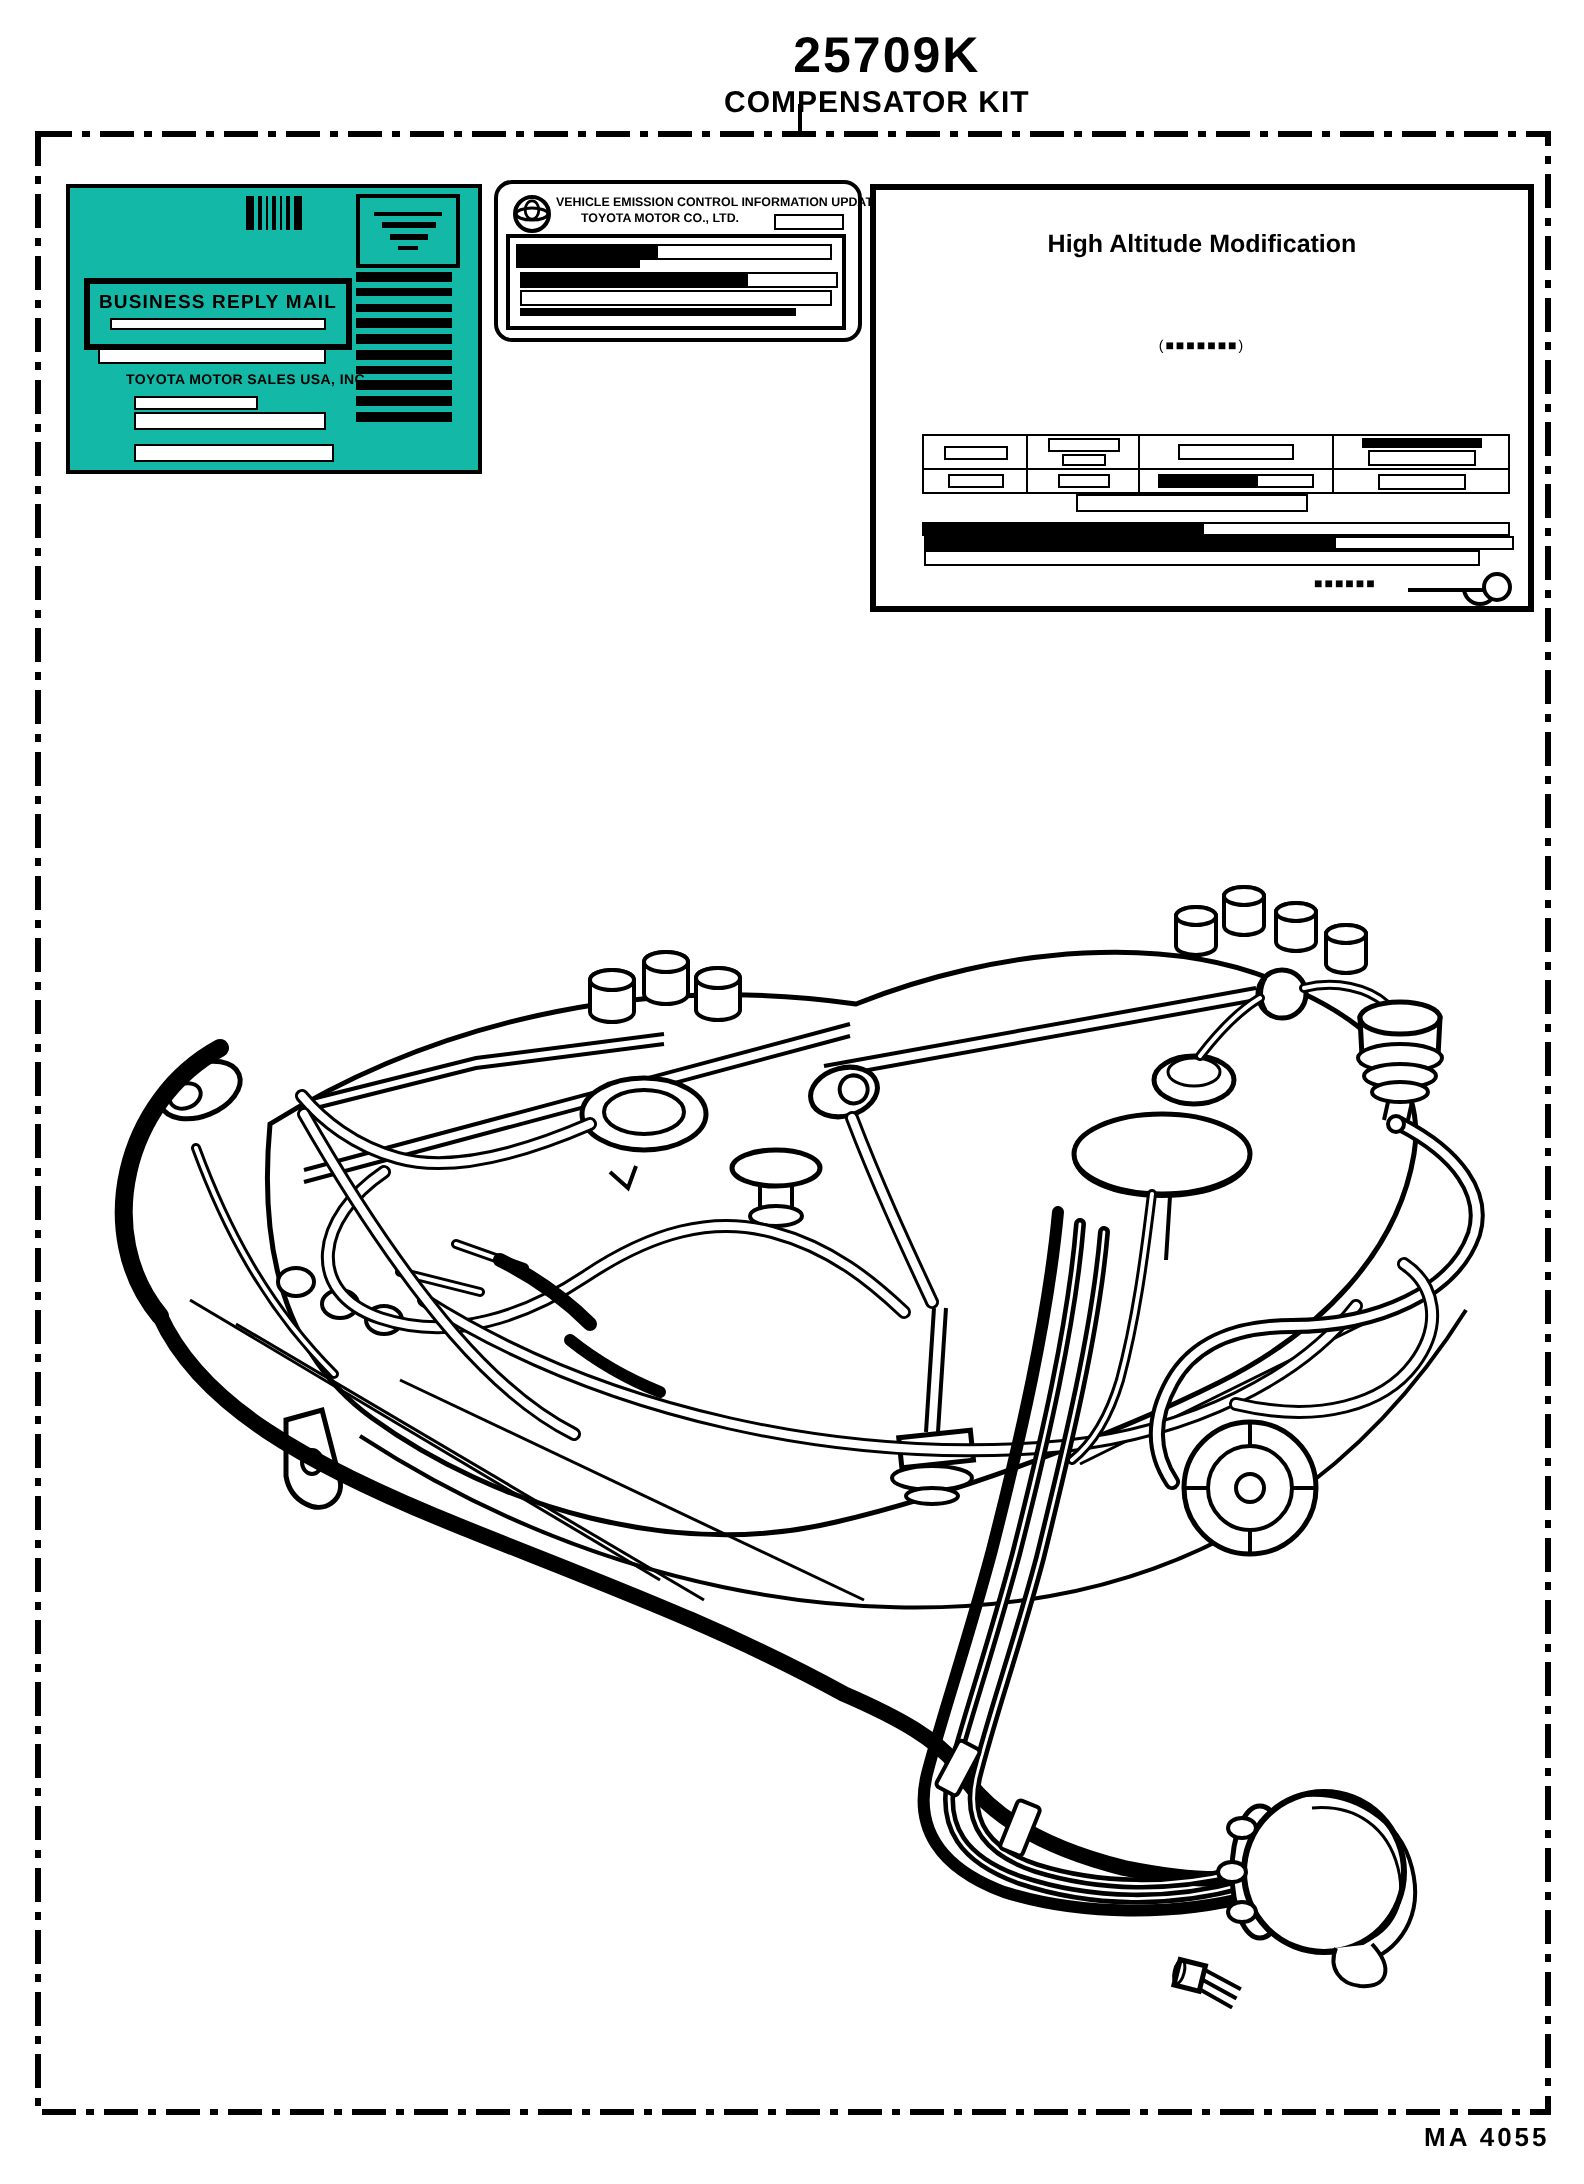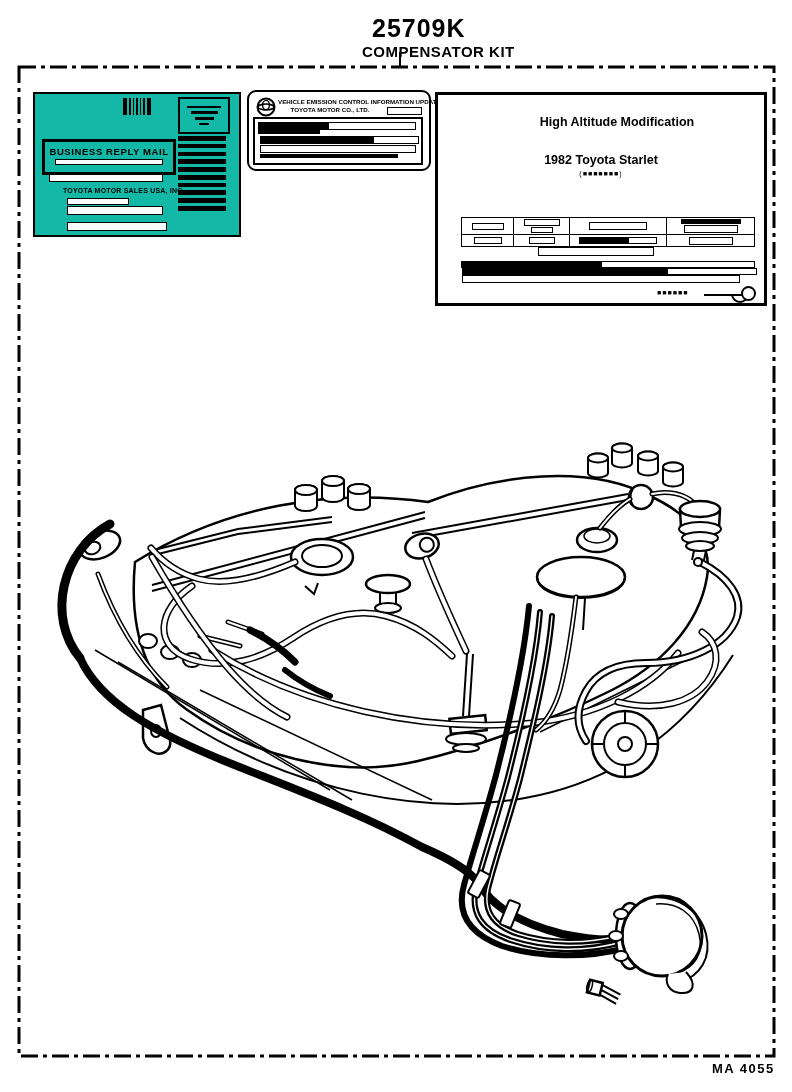--- a/index.html
+++ b/index.html
@@ -2,21 +2,21 @@
 <html><head>
 <meta charset="utf-8">
 <style>
   html,body{margin:0;padding:0;background:#e8e8e8;}
   .page{
     position:relative;width:792px;height:1092px;background:#fff;
     font-family:"Liberation Sans",sans-serif;color:#000;overflow:hidden;
     margin:0 auto;
   }
   
-  .title-block{position:absolute;left:362px;top:16px;line-height:1;}
+  .title-block{position:absolute;left:362px;top:16px;line-height:1;text-align:center;}
   .part-number{font-size:25px;font-weight:700;letter-spacing:1px;margin-left:10px;}
   .part-name{font-size:15px;font-weight:700;letter-spacing:.5px;margin-top:3px;}
   .fig-code{position:absolute;left:712px;top:1061px;font-size:13px;font-weight:700;letter-spacing:1.5px;}
   
   .ob{position:absolute;border:1.5px solid #000;background:#fff;}
   .fb{position:absolute;background:#000;}
   .ob .half{background:#000;height:100%;}
   
   .brm{position:absolute;left:33px;top:92px;width:204px;height:141px;border:2.5px solid #000;background:#14b8a6;}
   .barcode{position:absolute;left:88px;top:4px;height:17px;display:flex;align-items:stretch;}
@@ -31,21 +31,21 @@
   .brm-box .ob{position:static;display:block;width:106px;height:4px;margin:2px auto 0;}
   .brm-company{position:absolute;left:28px;top:93px;width:160px;font-size:7px;font-weight:700;letter-spacing:.2px;white-space:nowrap;}
   
   .emis{position:absolute;left:247px;top:90px;width:180px;height:77px;border:2.5px solid #000;border-radius:9px;background:#fff;}
   .emis-l1{position:absolute;left:29px;top:6px;width:148px;font-size:6.2px;font-weight:700;text-align:center;white-space:nowrap;}
   .emis-l2{position:absolute;left:29px;top:14px;width:104px;font-size:6.2px;font-weight:700;text-align:center;white-space:nowrap;}
   .emis-sub{position:absolute;left:4px;top:25px;width:166px;height:44px;border:2px solid #000;}
   .emis-sub .ob{border-width:1.2px;}
   
   .hac{position:absolute;left:435px;top:92px;width:326px;height:208px;border:3px solid #000;background:#fff;}
-  .hac-t1{position:absolute;top:20px;width:100%;text-align:center;font-size:12.5px;font-weight:700;margin-left:16px;}
+  .hac-t1{position:absolute;top:20px;width:100%;text-align:center;font-size:12.5px;font-weight:700;}
   .hac-t2{position:absolute;top:42px;width:100%;text-align:center;font-size:10.5px;font-weight:700;}
   .hac-t3{position:absolute;top:58px;width:100%;text-align:center;font-size:12.5px;font-weight:700;}
   .hac-t4{position:absolute;top:75px;width:100%;text-align:center;font-size:7px;letter-spacing:1px;}
   .hac-table{position:absolute;left:23px;top:122px;width:292px;height:28px;border:1.8px solid #000;
              display:grid;grid-template-columns:52px 56px 97px 1fr;grid-template-rows:17px 1fr;}
   .hac-table .cell{border-right:1.2px solid #000;border-bottom:1.2px solid #000;position:relative;
                    display:flex;flex-direction:column;align-items:center;justify-content:center;gap:1px;}
   .hac-table .cell:nth-child(4n){border-right:none;}
   .hac-table .cell:nth-child(n+5){border-bottom:none;}
   .cbar{border:1.2px solid #000;background:#fff;}
@@ -306,21 +306,20 @@
       <div class="ob" style="left:5px;top:17px;width:157px;height:6px">
           <div class="half" style="width:72%"></div>
         </div>
       <div class="ob" style="left:5px;top:26px;width:154px;height:6px"></div>
       <div class="fb" style="left:5px;top:35px;width:138px;height:4px"></div>
     </div>
   </div>
 
   <div class="hac">
     <div class="hac-t1">High Altitude Modification</div>
-    <div class="hac-t3">1982 Toyota Starlet</div>
     <div class="hac-t4">(■■■■■■■)</div>
 
     <div class="hac-table">
       <div class="cell">
           <div class="cbar" style="width:30px;height:5px"></div>
         </div>
       <div class="cell">
           <div class="cbar" style="width:34px;height:5px"></div>
           <div class="cbar" style="width:20px;height:4px"></div>
         </div>

